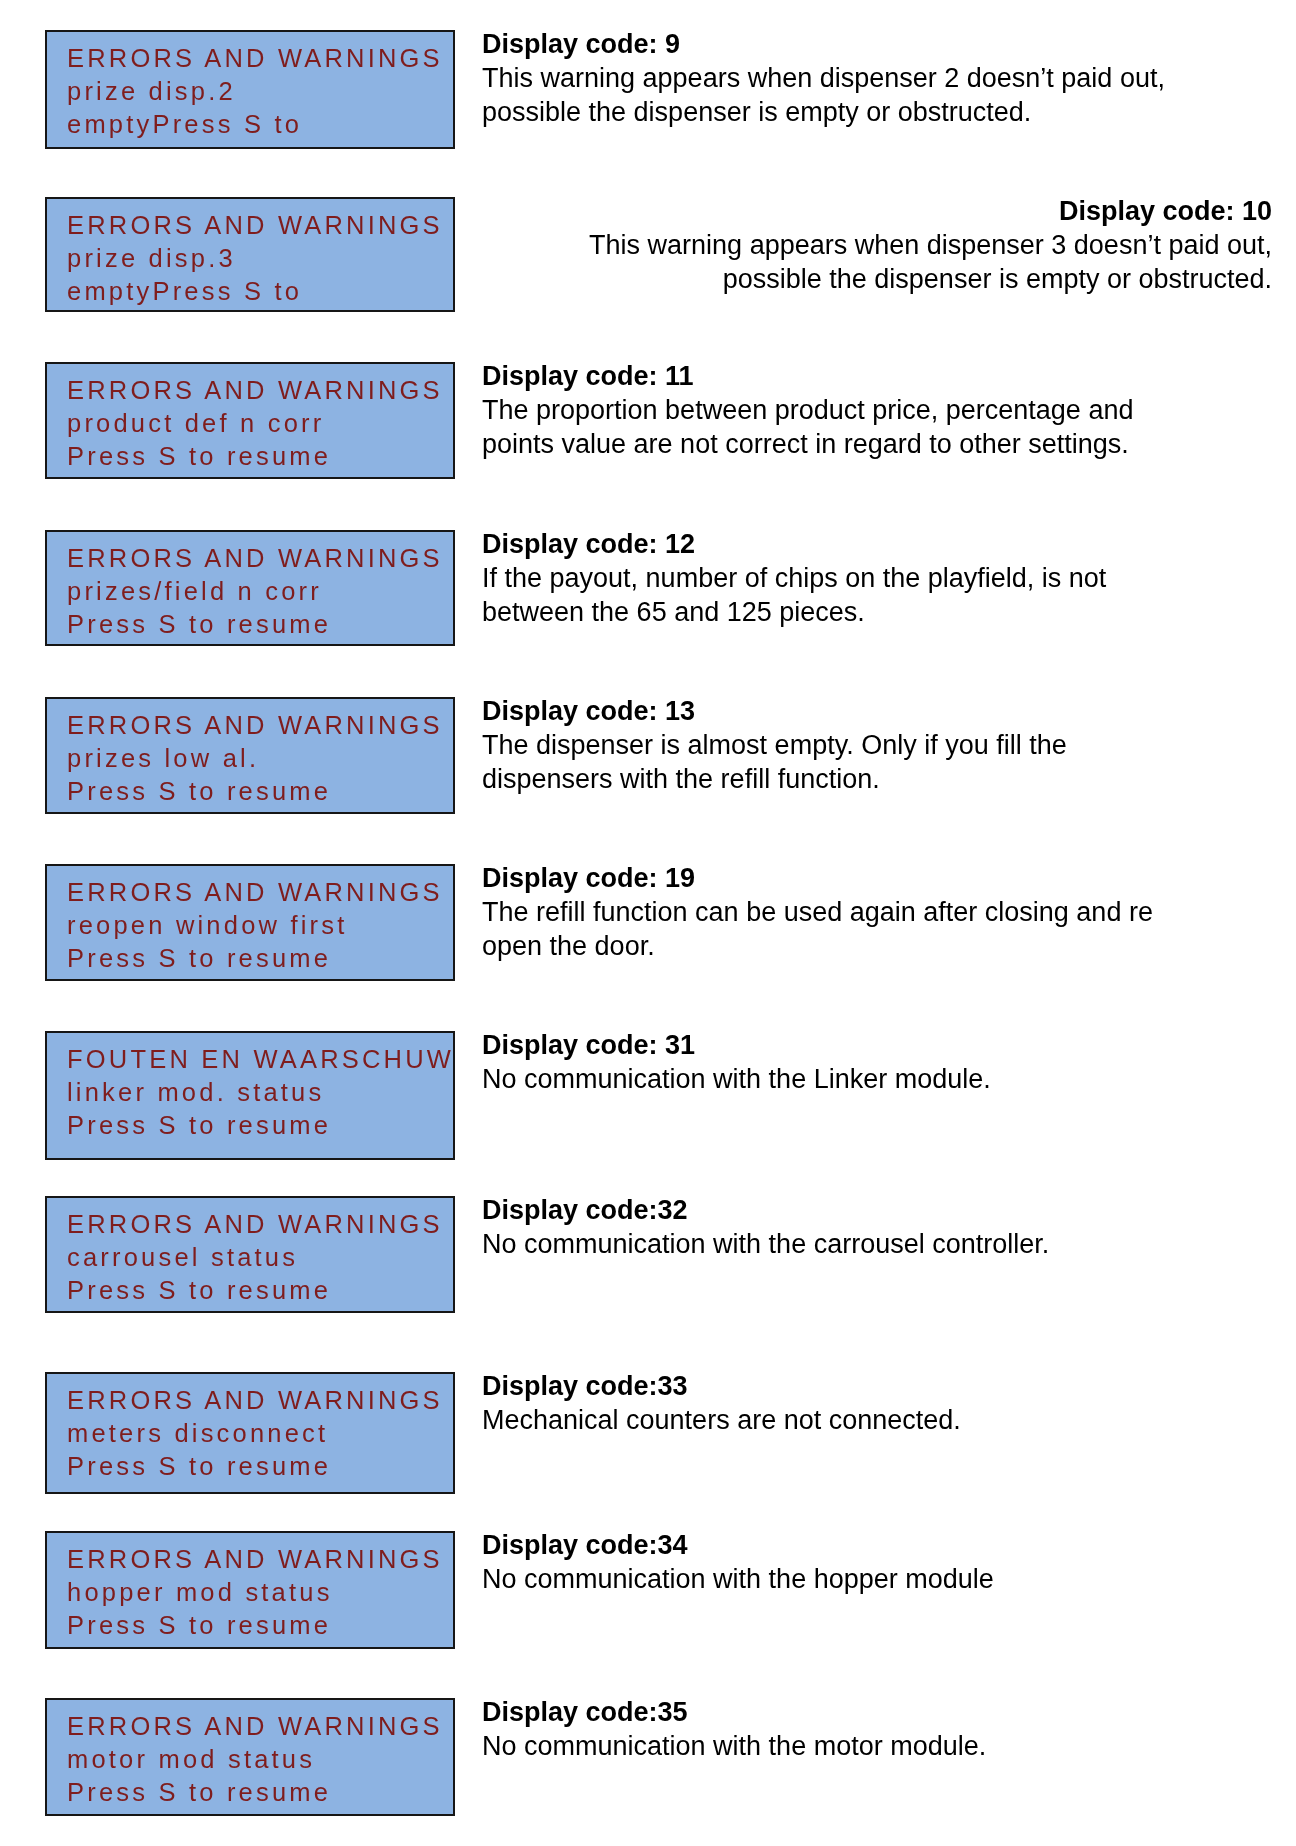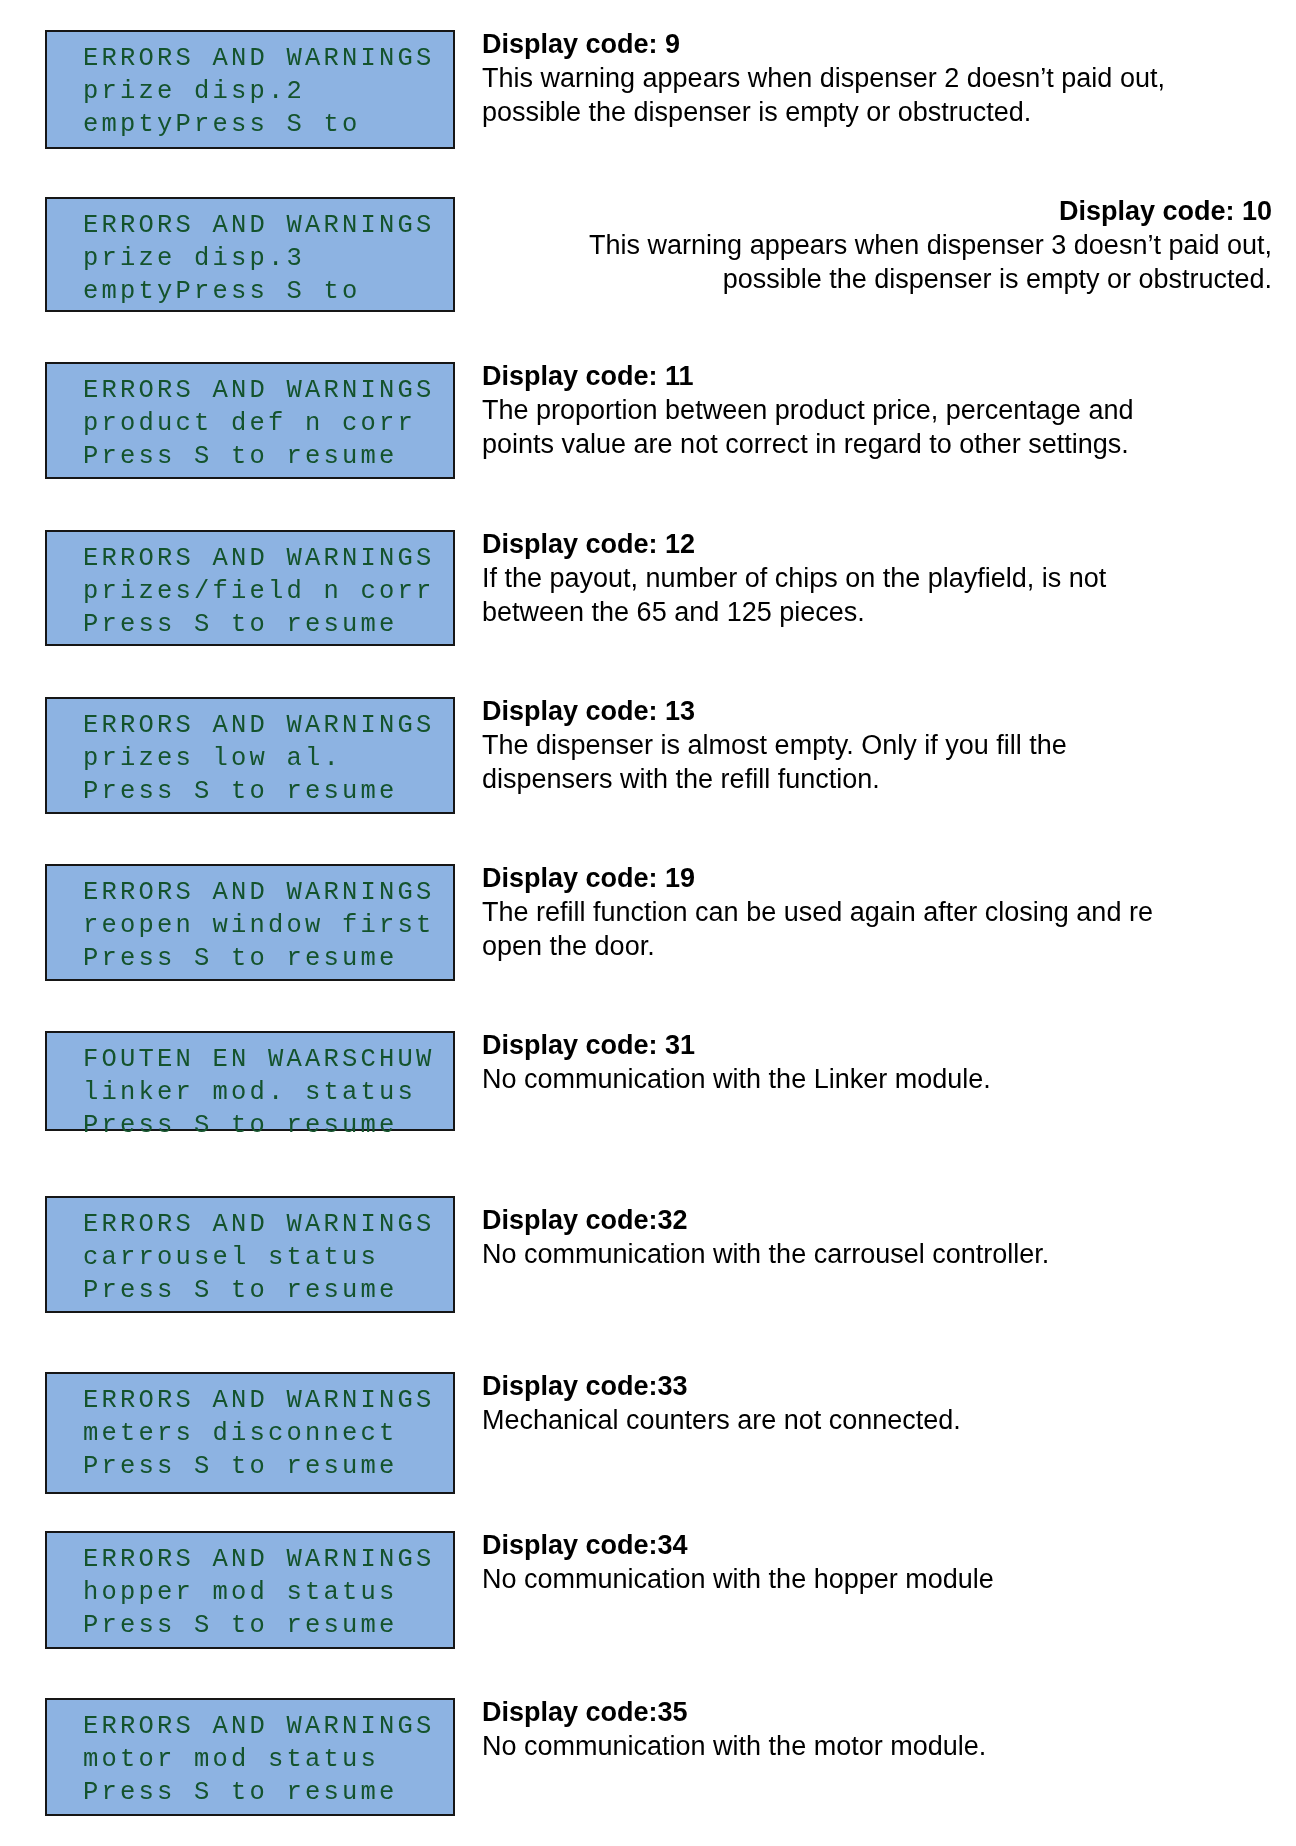--- a/index.html
+++ b/index.html
@@ -23,29 +23,28 @@
     .lcd {
       position: absolute;
       left: 45px;
       width: 410px;
       background: #8db3e2;
       border: 2px solid #161616;
       box-sizing: border-box;
       padding: 10px 0 0 20px;
     }
     .lcd-line {
-      font-family: Liberation Mono, monospace;
+      font-family: Liberation Sans, sans-serif;
       font-size: 25.5px;
       line-height: 33px;
       letter-spacing: 3.2px;
       white-space: pre;
-      color: #14532d;
+      color: #7f1d1d;
       overflow: hidden;
       height: 33px;
-      margin-left: 16px;
     }
     .desc {
       position: absolute;
       left: 482px;
       width: 790px;
     }
     .desc-title {
       font-weight: bold;
       font-size: 27px;
       line-height: 33px;
@@ -126,37 +125,37 @@
         <div class="lcd-line">reopen window first</div>
         <div class="lcd-line">Press S to resume</div>
       </div>
       <div class="desc" style="top: -2px;">
         <div class="desc-title">Display code: 19</div>
         <div class="desc-body">The refill function can be used again after closing and re</div>
         <div class="desc-body">open the door.</div>
       </div>
     </div>
     <div class="entry" style="top: 1031px;">
-      <div class="lcd" style="top: 0px; height: 100px;">
+      <div class="lcd" style="top: 0px; height: 129px;">
         <div class="lcd-line">FOUTEN EN WAARSCHUW</div>
         <div class="lcd-line">linker mod. status</div>
         <div class="lcd-line">Press S to resume</div>
       </div>
       <div class="desc" style="top: -2px;">
         <div class="desc-title">Display code: 31</div>
         <div class="desc-body">No communication with the Linker module.</div>
       </div>
     </div>
     <div class="entry" style="top: 1196px;">
       <div class="lcd" style="top: 0px; height: 117px;">
         <div class="lcd-line">ERRORS AND WARNINGS</div>
         <div class="lcd-line">carrousel status</div>
         <div class="lcd-line">Press S to resume</div>
       </div>
-      <div class="desc" style="top: -2px; margin-top: 10px;">
+      <div class="desc" style="top: -2px;">
         <div class="desc-title">Display code:32</div>
         <div class="desc-body">No communication with the carrousel controller.</div>
       </div>
     </div>
     <div class="entry" style="top: 1372px;">
       <div class="lcd" style="top: 0px; height: 122px;">
         <div class="lcd-line">ERRORS AND WARNINGS</div>
         <div class="lcd-line">meters disconnect</div>
         <div class="lcd-line">Press S to resume</div>
       </div>

